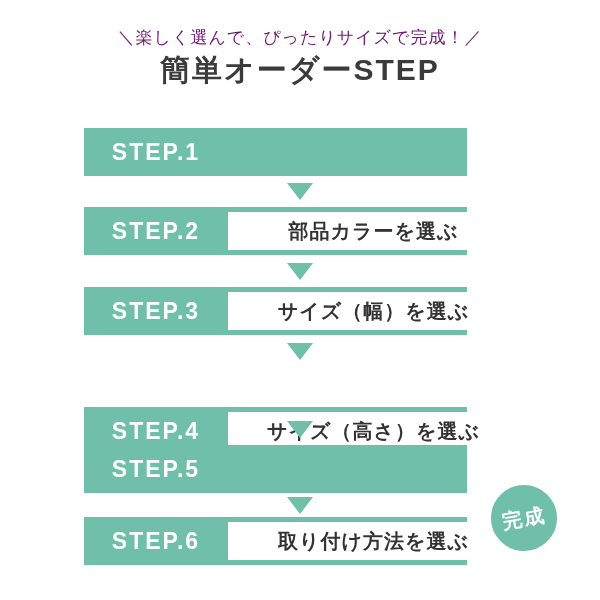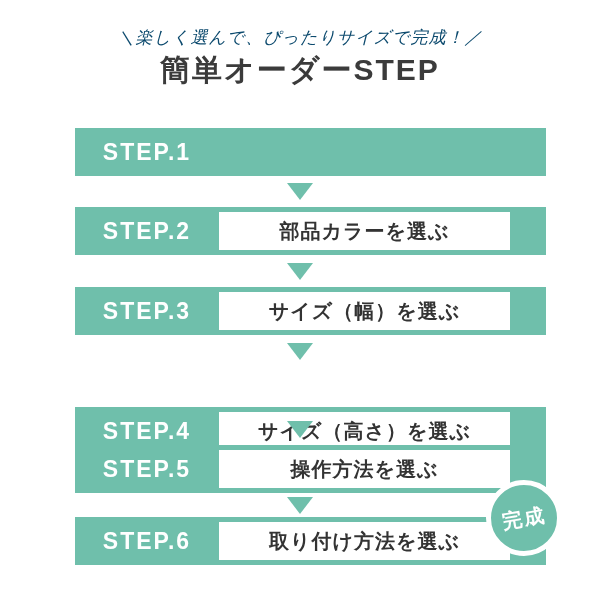--- a/index.html
+++ b/index.html
@@ -7,34 +7,33 @@
     position:relative;
     width:600px;height:600px;
     background:#ffffff;
     overflow:hidden;
     font-family:"Liberation Sans","DejaVu Sans",sans-serif;
   }
   .tagline{
     position:absolute;top:26px;left:0;width:600px;
     text-align:center;
     font-size:17px;font-weight:400;
-    color:#0c4a6e;
+    color:#701a75;
     letter-spacing:1px;
-    font-style:italic;
   }
   .title{
     position:absolute;top:50px;left:0;width:600px;
     text-align:center;
     font-size:30px;font-weight:700;
     color:#3b3b3b;
     letter-spacing:2px;
     white-space:nowrap;
   }
   .step-row{
-    position:absolute;left:75px;width:471px;height:48px;
+    position:absolute;left:84px;width:383px;height:48px;
     background:#6fbfab;
   }
   .step-label{
     position:absolute;left:0;top:0;width:144px;height:48px;
     line-height:48px;text-align:center;
     color:#ffffff;font-size:23px;font-weight:700;
     letter-spacing:2px;
   }
   .step-box{
     position:absolute;left:144px;top:5px;width:291px;height:38px;
@@ -91,21 +90,20 @@
   <div class="down-arrow" style="top:343px;"></div>
 
   <div class="step-row" style="top:367px;margin-top:40px;">
     <div class="step-label">STEP.4</div>
     <div class="step-box">サイズ（高さ）を選ぶ</div>
   </div>
   <div class="down-arrow" style="top:421px;"></div>
 
   <div class="step-row" style="top:445px;">
     <div class="step-label">STEP.5</div>
-    <div class="step-box">操作方法を選ぶ</div>
   </div>
   <div class="down-arrow" style="top:497px;"></div>
 
   <div class="step-row" style="top:517px;">
     <div class="step-label">STEP.6</div>
     <div class="step-box">取り付け方法を選ぶ</div>
   </div>
 
   <div class="done-circle">
     <span>完成</span>

